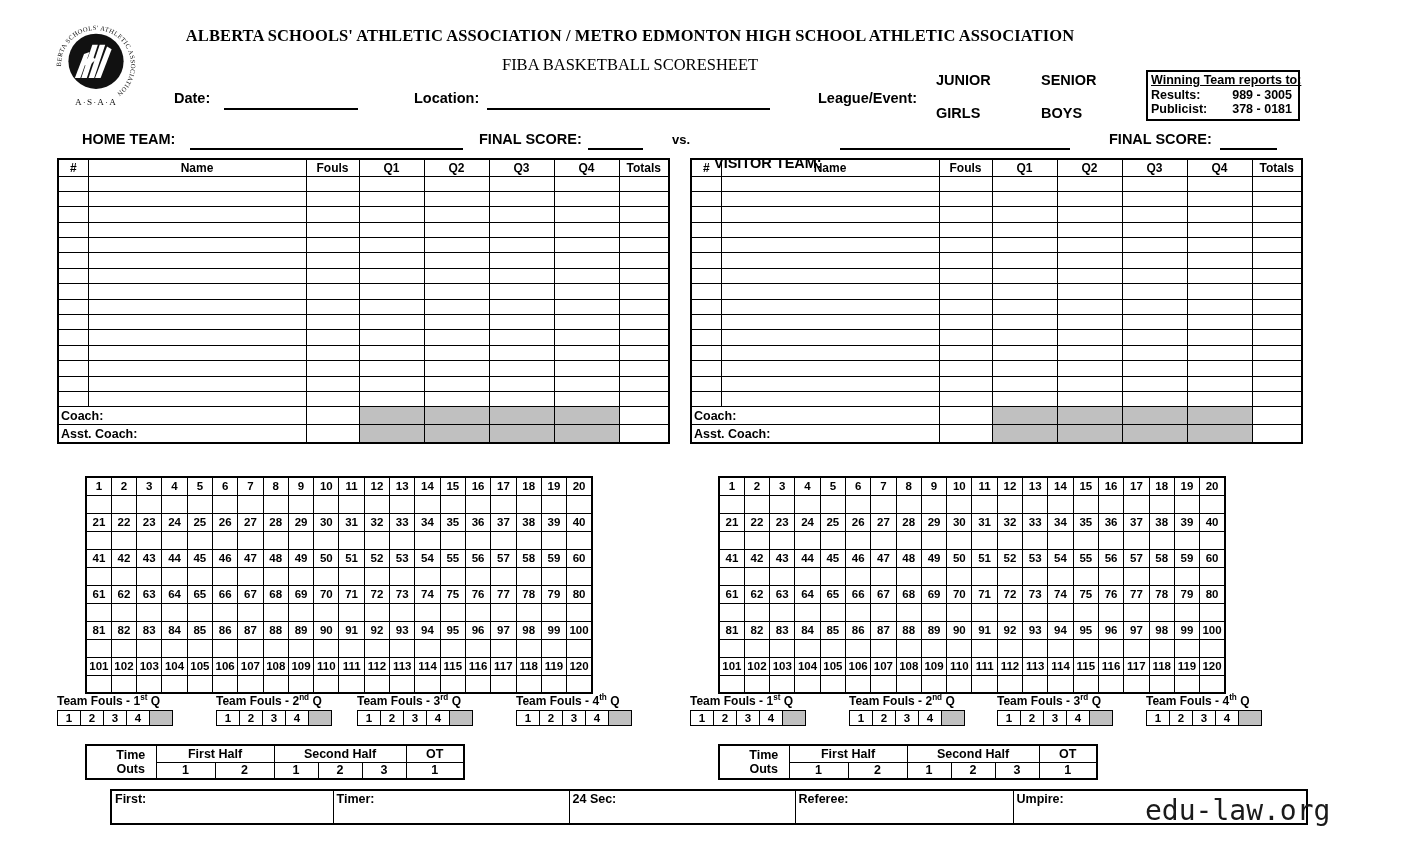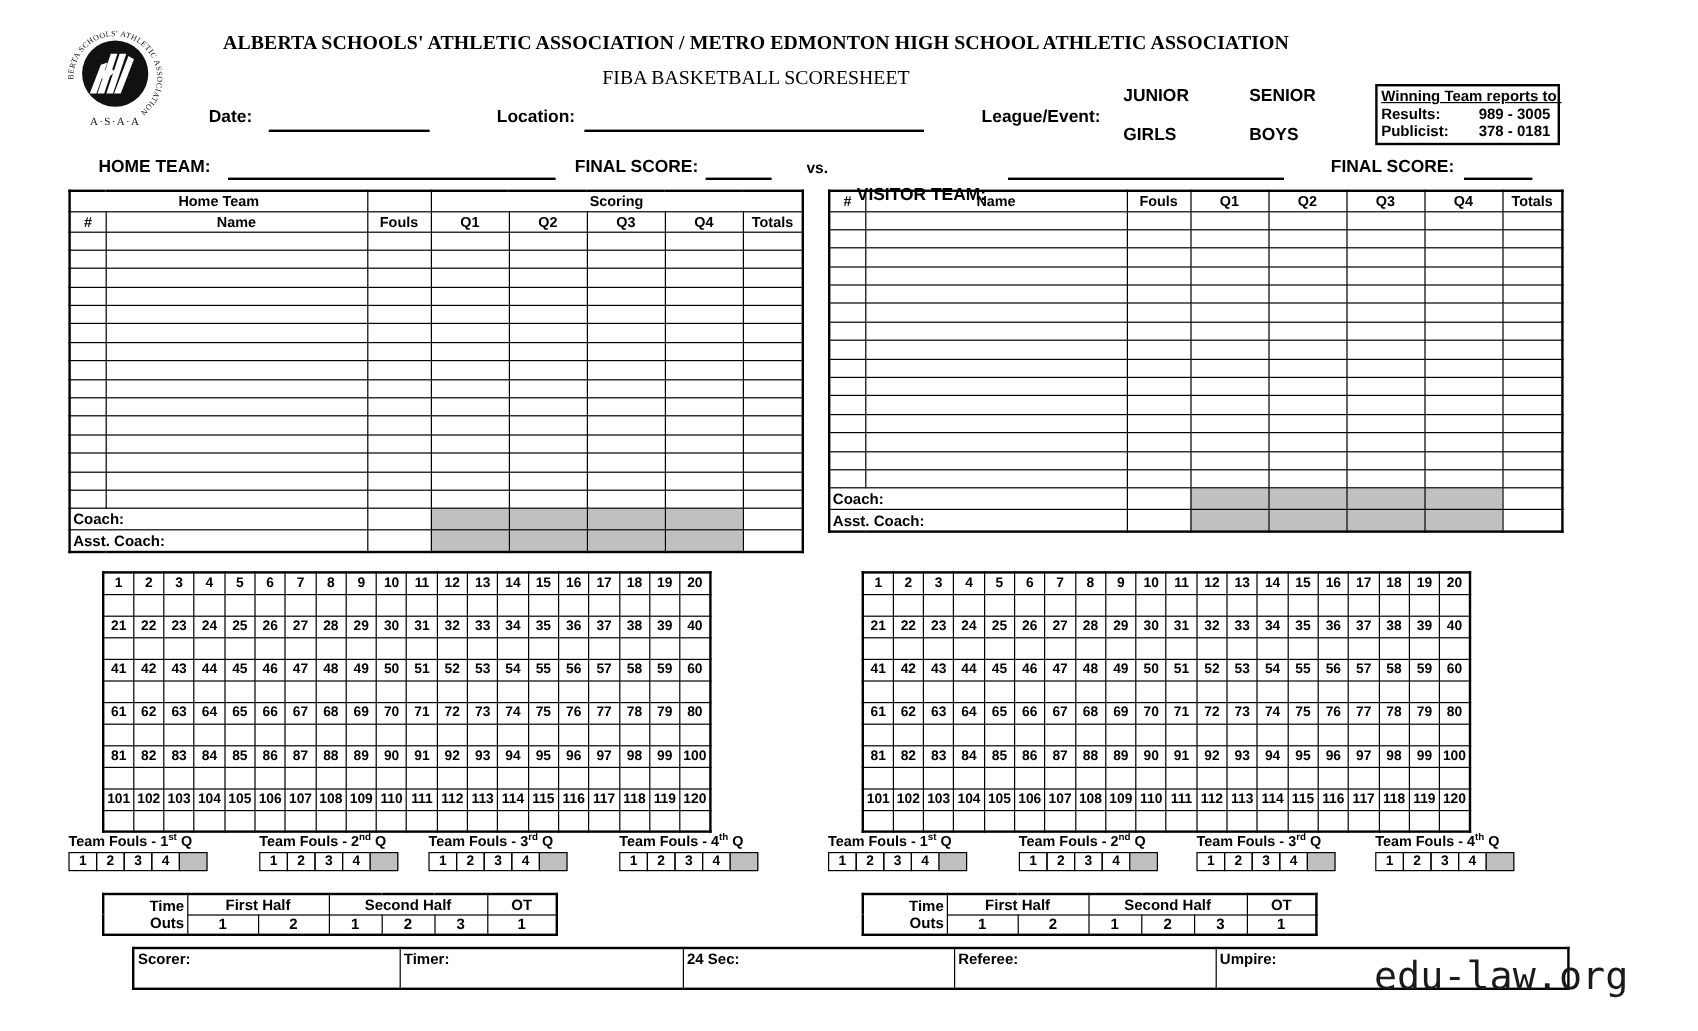--- a/index.html
+++ b/index.html
@@ -124,39 +124,39 @@
 
   
   .timeouts {
     position: absolute; border-collapse: collapse; table-layout: fixed;
     font-size: 12px;
   }
   .timeouts td {
     border: 1px solid #000; text-align: center;
     font-weight: bold; font-size: 12.5px; height: 17px; padding: 0 2px;
   }
-  .timeouts td.label { text-align: right; padding-left: 21px; }
+  .timeouts td.label { text-align: center; padding-left: 21px; }
 
   
   .officials {
     position: absolute; left: 110px; top: 789px; width: 1186px;
     border-collapse: collapse; table-layout: fixed;
   }
   .officials td {
     border: 1px solid #000;
     height: 34px;
     vertical-align: top;
     font-weight: bold; font-size: 12.5px;
     padding: 1px 0 0 3px;
   }
 
   .watermark {
     position: absolute; left: 1145px; top: 794px;
     font-family: "DejaVu Sans Mono", "Liberation Mono", monospace;
-    font-size: 32px; color: #1a1a1a; letter-spacing: 0px;
+    font-size: 28px; color: #1a1a1a; letter-spacing: 0px;
     white-space: nowrap;
   }
   sup { font-size: 0.68em; vertical-align: super; }
 </style>
 </head>
 <body>
 
 <div class="page">
 
   <div class="logo">
@@ -224,25 +224,20 @@
       <col style="width:30px">
         <col style="width:218px">
         <col style="width:53px">
       <col style="width:65px">
         <col style="width:65px">
         <col style="width:65px">
         <col style="width:65px">
         <col style="width:50px">
     </colgroup>
     <tbody>
-        <tr class="hdr-top">
-          <th colspan="2">Home Team</th>
-          <th rowspan="1"></th>
-          <th colspan="5">Scoring</th>
-        </tr>
         <tr class="hdr-sub">
           <th>#</th>
           <th>Name</th>
           <th>Fouls</th>
           <th>Q1</th>
           <th>Q2</th>
           <th>Q3</th>
           <th>Q4</th>
           <th>Totals</th>
         </tr>
@@ -1263,21 +1258,21 @@
           <td>2</td>
           <td>3</td>
           <td>1</td>
         </tr>
       </tbody>
     </table>
 
   <table class="officials outer-thick">
       <tbody>
         <tr>
-          <td style="width:222px">Scorer:</td>
+          <td style="width:222px">First:</td>
           <td style="width:236px">Timer:</td>
           <td style="width:226px">24 Sec:</td>
           <td style="width:218px">Referee:</td>
           <td style="width:294px">Umpire:</td>
         </tr>
       </tbody>
     </table>
 
   <div class="watermark">edu-law.org</div>
 </div>

